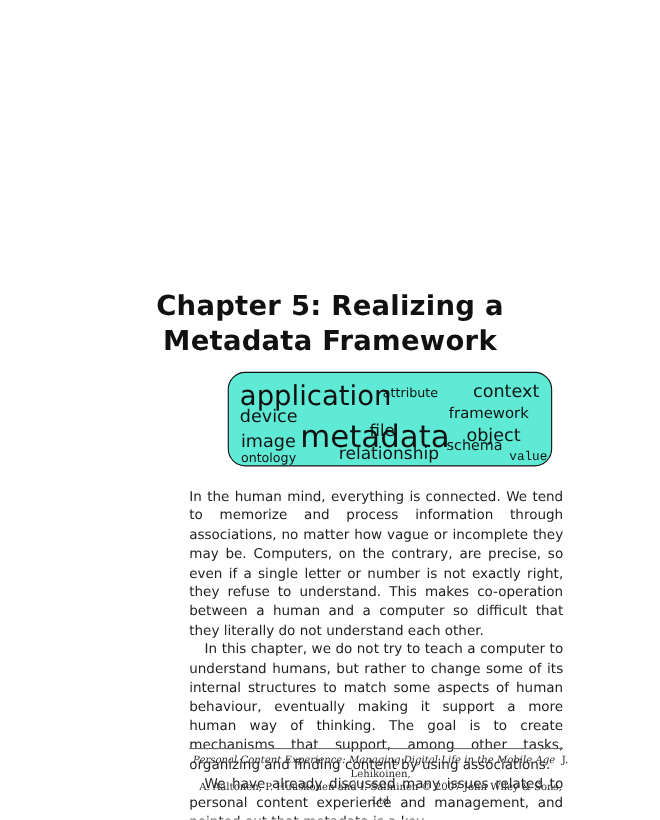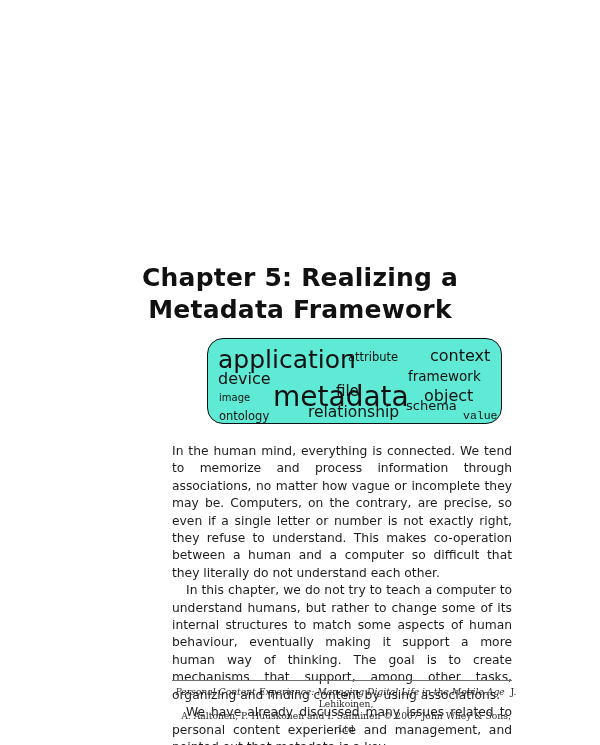--- a/index.html
+++ b/index.html
@@ -114,21 +114,21 @@
   </h1>
 
   <div class="wordcloud" id="wordcloud">
       <span class="wc-word" style="left: 10px; top: 8px; font-size: 25px;">application</span>
       <span class="wc-word" style="left: 140px; top: 13px; font-size: 11.5px;">attribute</span>
       <span class="wc-word" style="left: 222px; top: 9px; font-size: 16px;">context</span>
       <span class="wc-word" style="left: 10px; top: 32px; font-size: 16px;">device</span>
       <span class="wc-word" style="left: 128px; top: 45px; font-size: 15px;">file</span>
       <span class="wc-word" style="left: 200px; top: 31px; font-size: 13.5px;">framework</span>
       <span class="wc-word" style="left: 65px; top: 44px; font-size: 28px;">metadata</span>
-      <span class="wc-word" style="left: 11px; top: 54px; font-size: 10px;">image</span>
+      <span class="wc-word" style="left: 11px; top: 54px; font-size: 16px;">image</span>
       <span class="wc-word" style="left: 216px; top: 49px; font-size: 16px;">object</span>
       <span class="wc-word" style="left: 11px; top: 72px; font-size: 11.5px;">ontology</span>
       <span class="wc-word" style="left: 80px; top: 66px; font-size: 15.5px; margin-left: 20px;">relationship</span>
       <span class="wc-word" style="left: 198px; top: 60px; font-size: 13px;">schema</span>
       <span class="wc-word" style="left: 255px; top: 71px; font-size: 11.5px; font-family: Liberation Mono, monospace;">value</span>
     </div>
 
   <div class="body-text">
     <p>In the human mind, everything is connected. We tend to memorize and process information through associations, no matter how vague or incomplete they may be. Computers, on the contrary, are precise, so even if a single letter or number is not exactly right, they refuse to understand. This makes co-operation between a human and a computer so difficult that they literally do not understand each other.</p>
     <p>In this chapter, we do not try to teach a computer to understand humans, but rather to change some of its internal structures to match some aspects of human behaviour, eventually making it support a more human way of thinking. The goal is to create mechanisms that support, among other tasks, organizing and finding content by using associations.</p>

